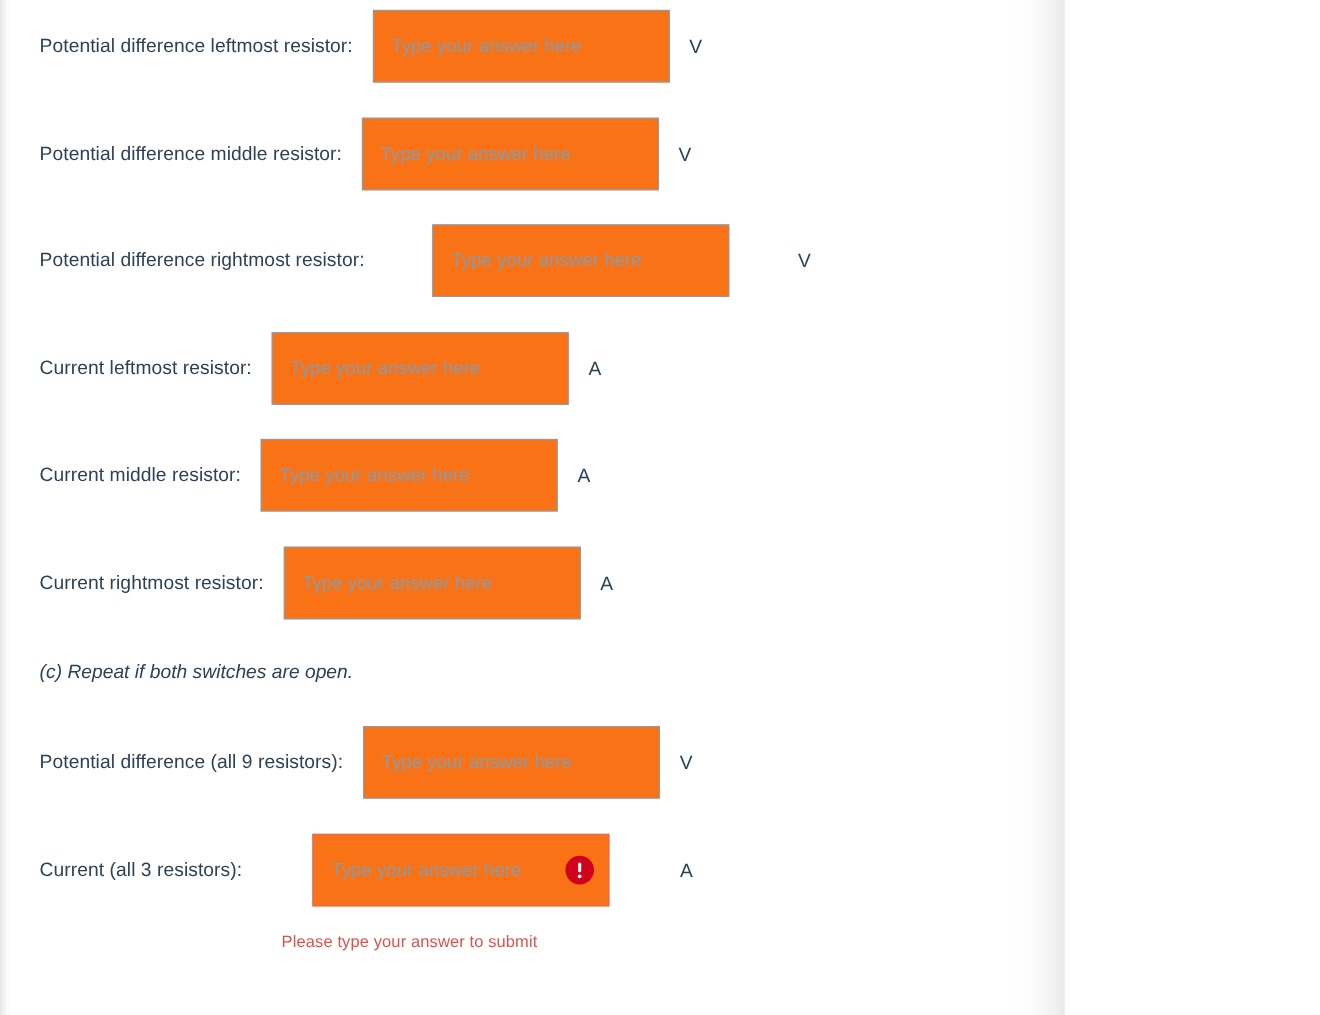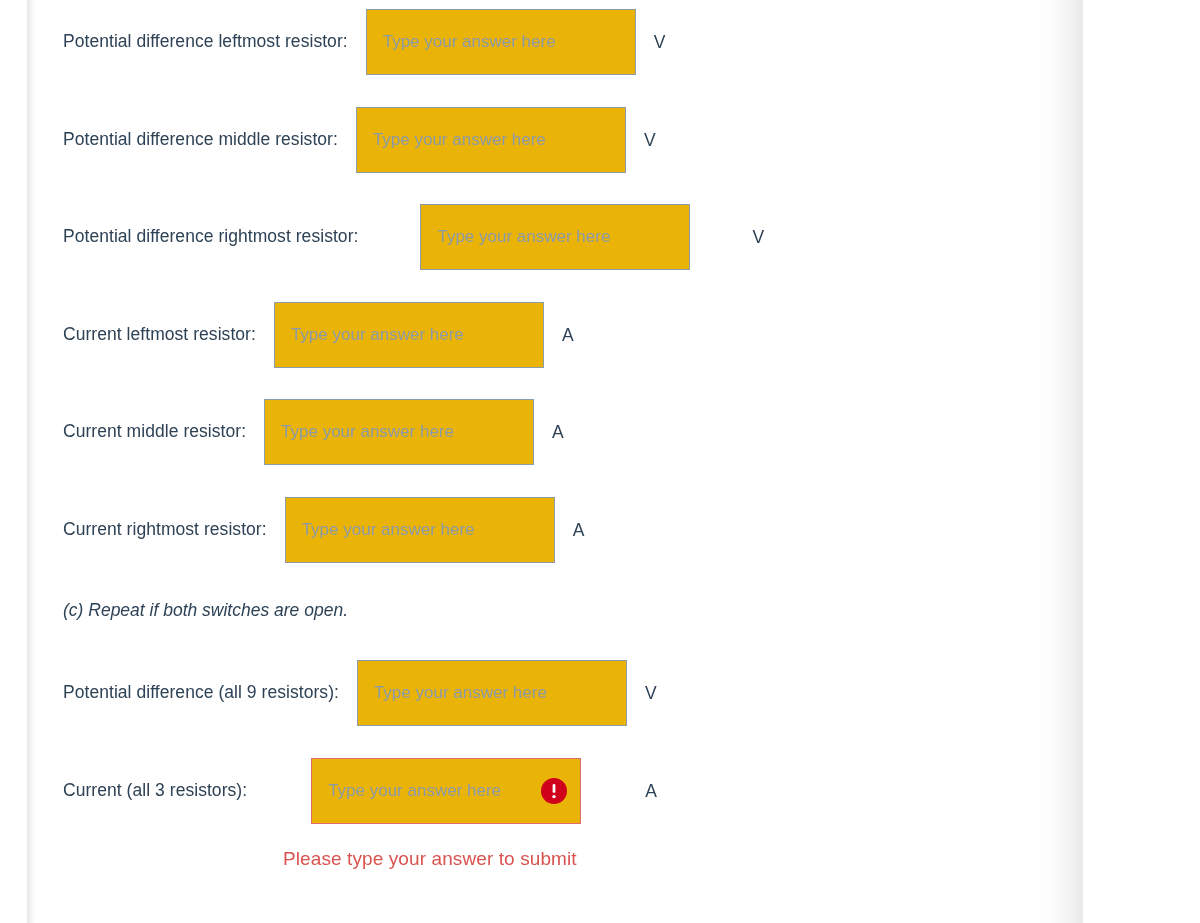--- a/index.html
+++ b/index.html
@@ -29,25 +29,24 @@
     position: absolute;
     top: 0; right: 0;
     width: 48px; height: 923px;
     background: linear-gradient(to left, #e9e9e9 0%, #f4f4f4 30%, #fcfcfc 65%, #ffffff 100%);
     z-index: 5;
     pointer-events: none;
   }
 
   .page {
     position: relative;
-    width: 1056px;
+    width: 968px;
     height: 923px;
     padding: 16px;
     background: #ffffff;
-    margin-left: 27px;
   }
 
   .form-row {
     display: flex;
     align-items: center;
     position: absolute;
     left: 36px;
     height: 66px;
   }
 
@@ -63,21 +62,21 @@
     position: relative;
     display: flex;
     align-items: center;
     margin-left: 18px;
   }
 
   .answer-input {
     width: 270px;
     height: 66px;
     border: 1px solid #8d9cab;
-    background: #eab308;
+    background: #f97316;
     font-family: "Liberation Sans", sans-serif;
     font-size: 17px;
     color: #2e4256;
     padding: 0 16px;
     outline: none;
     border-radius: 0;
   }
   .answer-input::placeholder {
     color: #8b9aa9;
     opacity: 1;
@@ -106,21 +105,21 @@
     background: #d0021b;
     display: flex;
     align-items: center;
     justify-content: center;
     pointer-events: none;
   }
   .error-icon svg { display: block; }
 
   .error-message {
     position: absolute;
-    font-size: 19px;
+    font-size: 15px;
     color: #d9534f;
     white-space: nowrap;
     letter-spacing: 0.1px;
   }
 
   .section-note {
     position: absolute;
     left: 36px;
     font-size: 17.5px;
     color: #2e4256;

